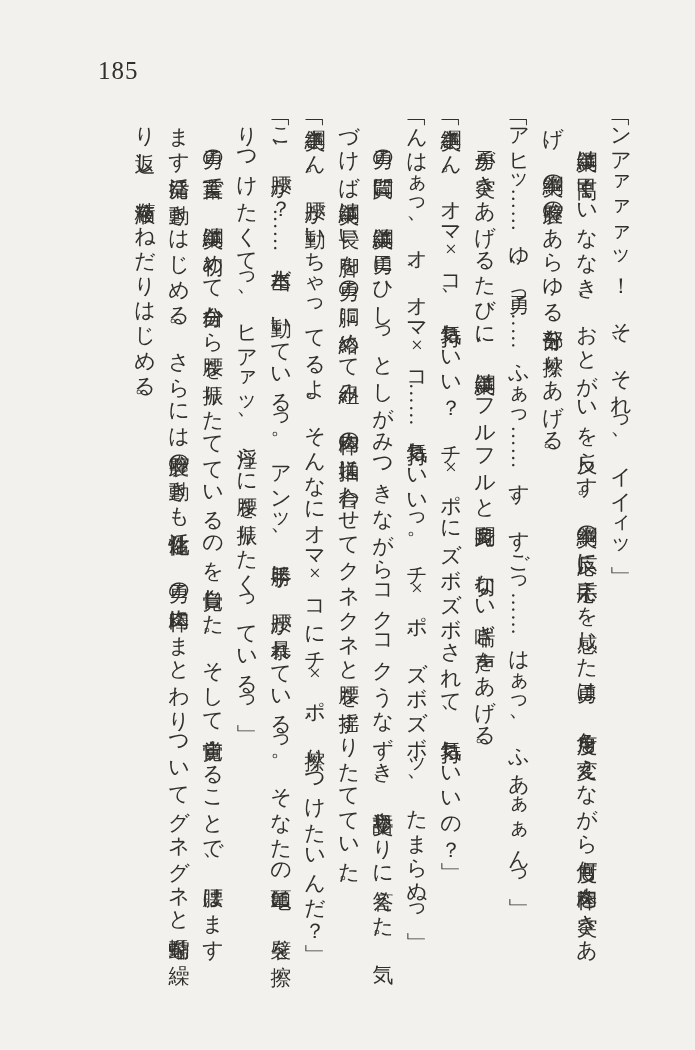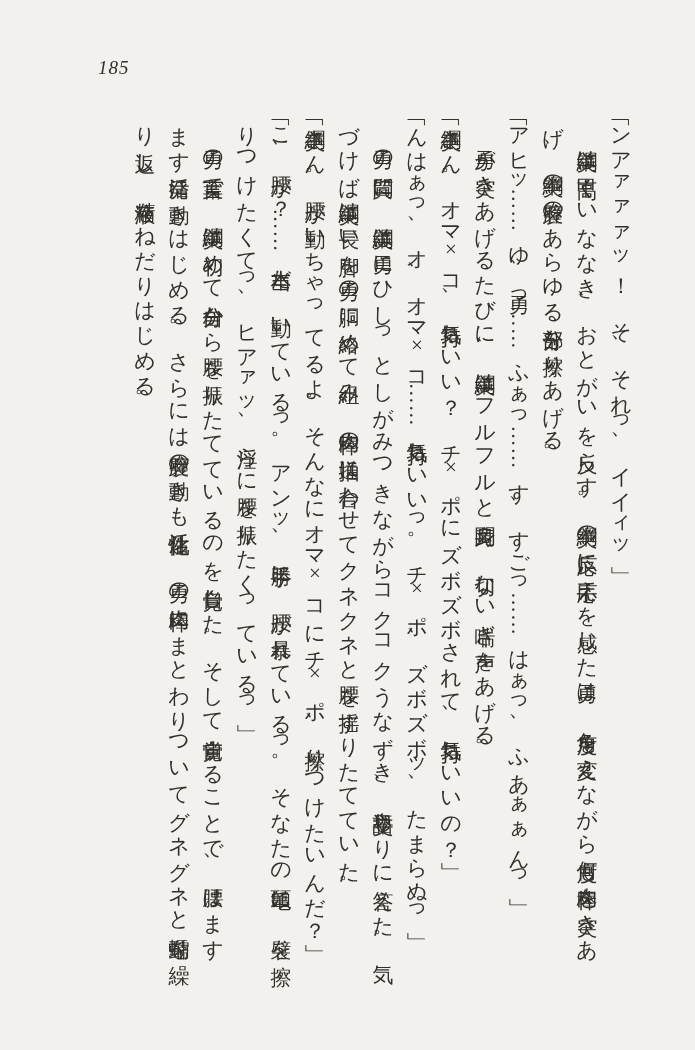--- a/index.html
+++ b/index.html
@@ -20,22 +20,21 @@
   }
   .page {
     position: absolute;
     inset: 0;
   }
   .page-number {
     position: absolute;
     top: 57px;
     left: 98px;
     font-family: "Liberation Serif", "DejaVu Serif", serif;
-    font-style: italic;
-    font-size: 19px;
+    font-size: 25px;
     letter-spacing: 1px;
     color: var(--ink);
   }
   .text-block {
     position: absolute;
     top: 112px;
     right: 57px;
     width: 578px;   
     height: 838px;  
     writing-mode: vertical-rl;

